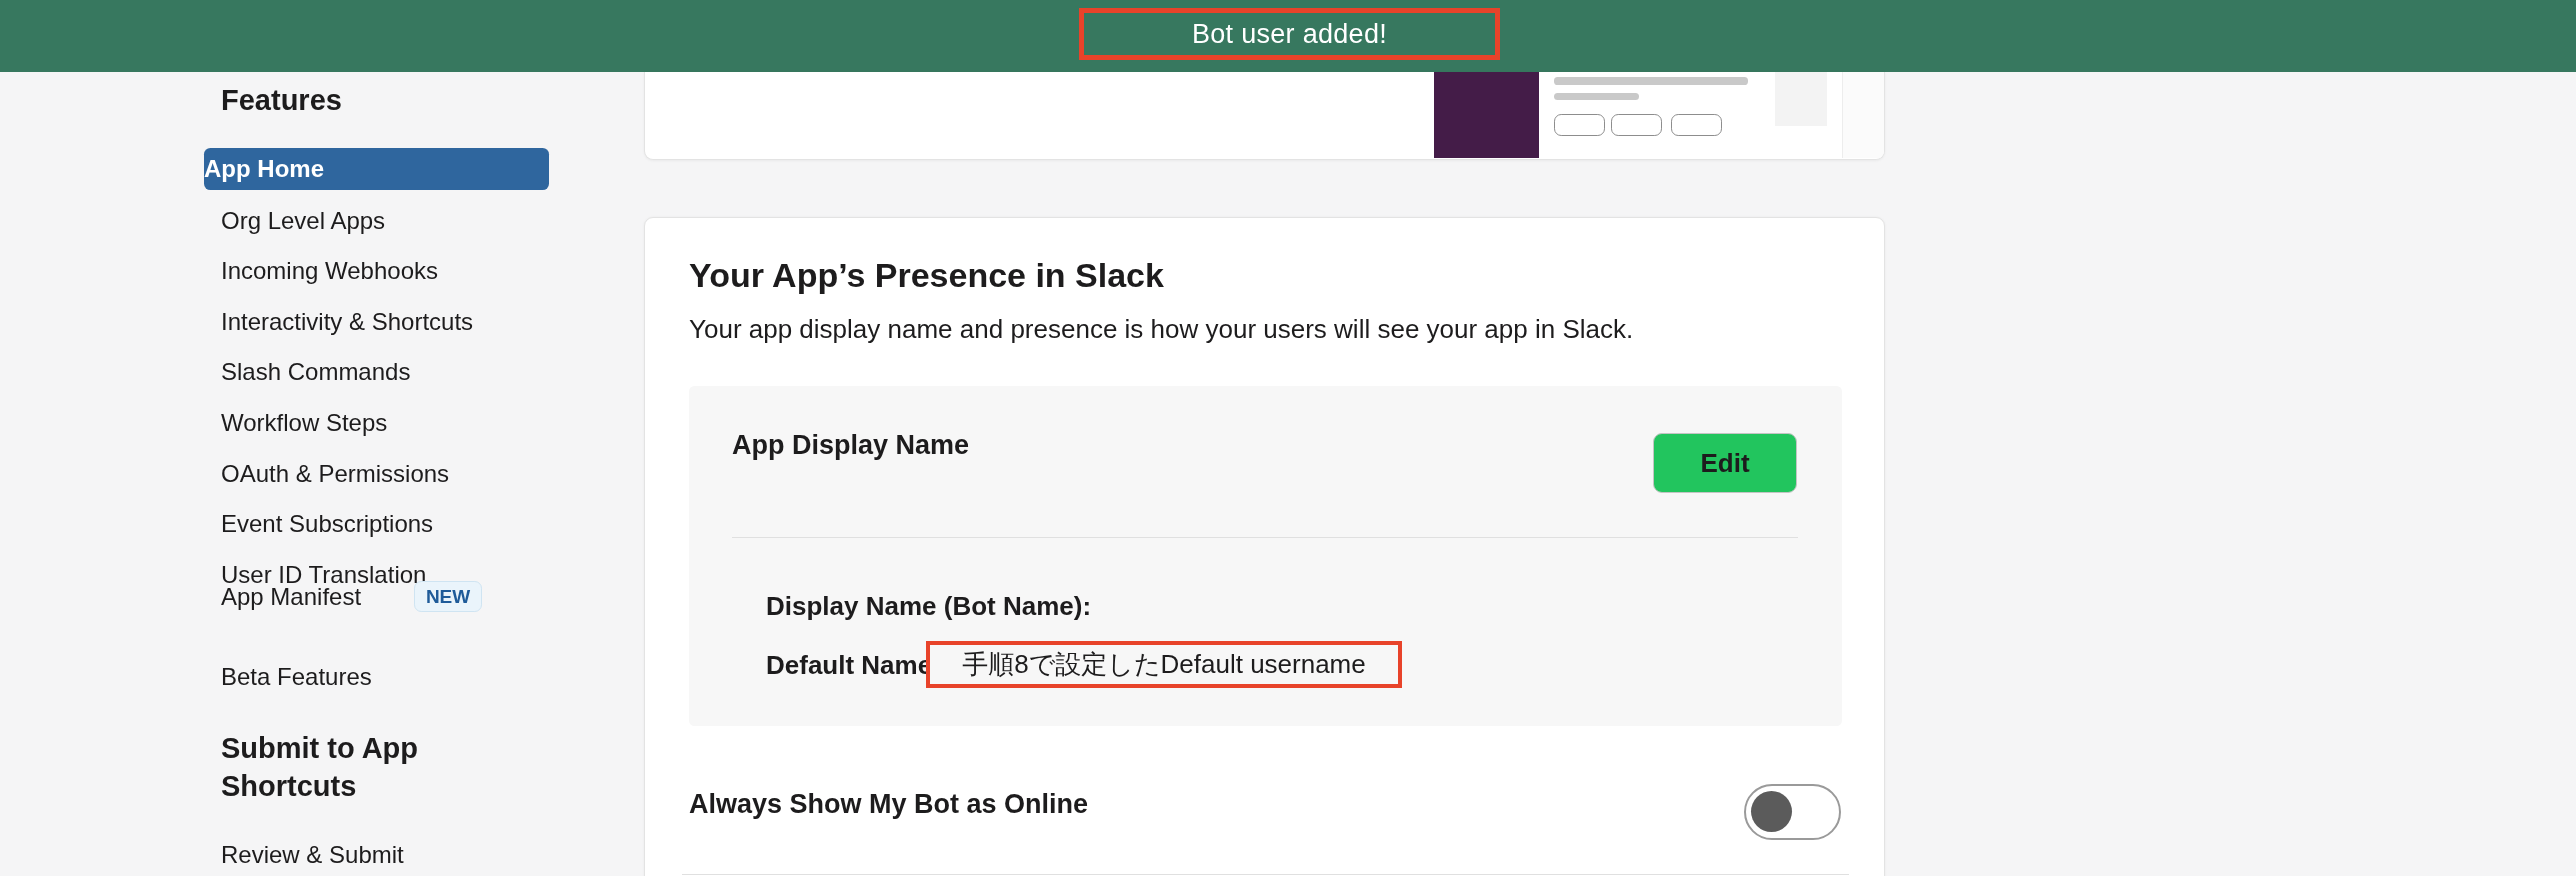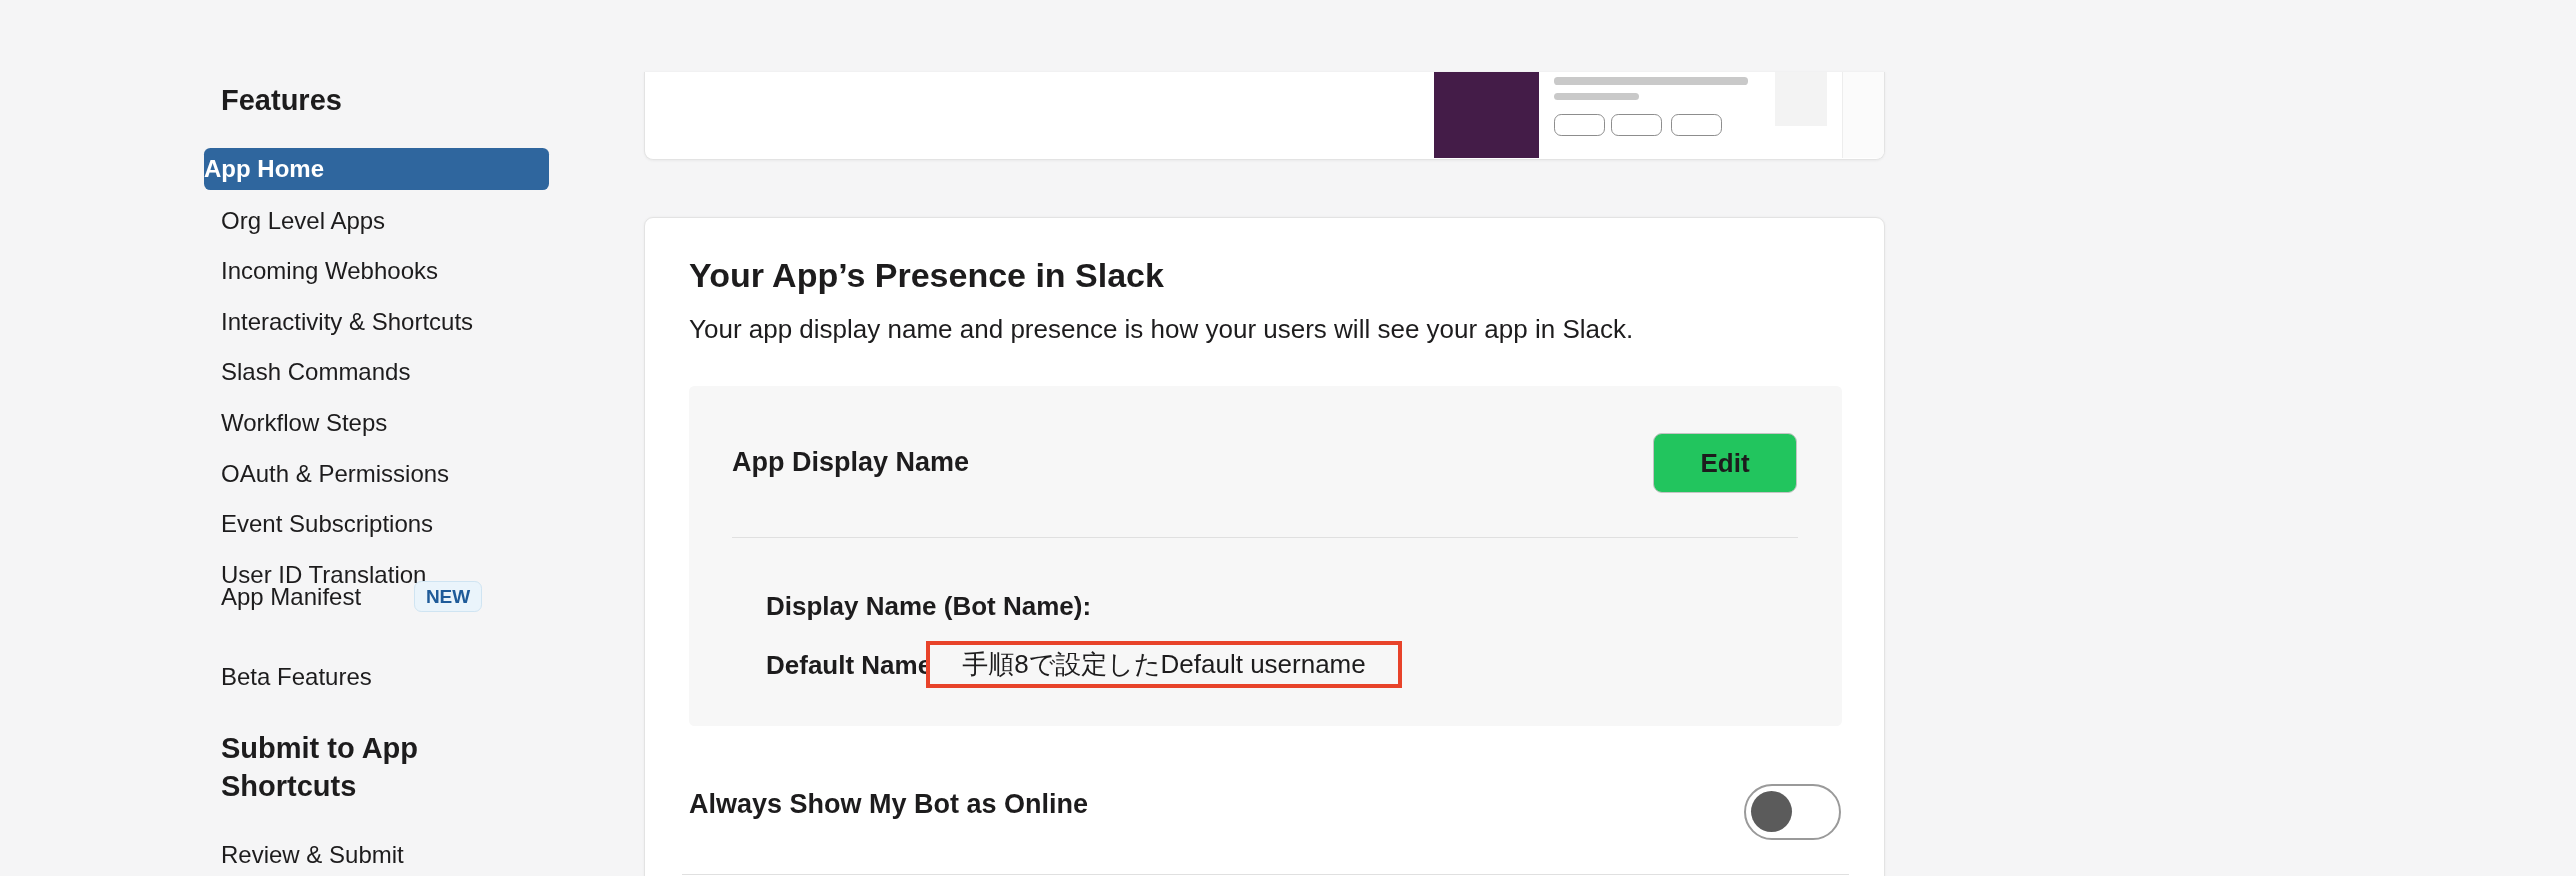--- a/index.html
+++ b/index.html
@@ -63,21 +63,21 @@
   .ill-panel{position:absolute;left:1130px;top:0;width:52px;height:54px;background:#f3f3f3;}
   .ill-right{position:absolute;left:1197px;top:0;width:42px;height:86px;background:#fbfbfb;border-left:0.9px solid #ededed;}
 
   
   .presence-title{position:absolute;left:44px;top:38px;font-size:34px;font-weight:bold;}
   .presence-sub{position:absolute;left:44px;top:96px;font-size:26px;}
   .panel{
     position:absolute;left:44px;top:168px;width:1153px;height:340px;
     background:#f7f7f7;border-radius:5.4px;
   }
-  .panel-heading{position:absolute;left:43px;top:61px;font-size:27px;font-weight:bold;}
+  .panel-heading{position:absolute;left:43px;top:44px;font-size:27px;font-weight:bold;}
   .edit-btn{
     position:absolute;left:964px;top:47px;width:144px;height:60px;
     background:#22c55e;border:1.8px solid #c4c4c4;border-radius:9px;box-sizing:border-box;
     display:flex;align-items:center;justify-content:center;
     font-size:26px;font-weight:bold;color:#1d1c1d;cursor:pointer;
   }
   .panel-divider{position:absolute;left:43px;top:151px;width:1066px;height:0;border-top:1.8px solid #e0e0e0;}
   .name-label{position:absolute;font-size:26px;font-weight:bold;margin-left:34px;}
   .label-display{left:43px;top:205px;}
   .label-default{left:43px;top:264px;}
@@ -97,20 +97,25 @@
   .toggle-knob{
     position:absolute;left:5.4px;top:4.5px;width:41px;height:41px;border-radius:50%;background:#5b5b5b;
   }
   .bottom-divider{position:absolute;left:37px;top:656px;width:1167px;height:0;border-top:1.8px solid #e0e0e0;}
 </style>
 </head>
 <body>
 
 <div class="stage">
 
+  <div class="banner">
+    <div class="banner-annotation">
+      <span class="banner-text">Bot user added!</span>
+    </div>
+  </div>
 
   <nav class="sidebar">
     <div class="side-heading" style="top:7.2px;">Features</div>
 
     <div class="side-item side-item-active" style="top:74px;">
       <span>App Home</span>
     </div>
     <div class="side-item" style="top:121px;">
       <span>Org Level Apps</span>
     </div>

